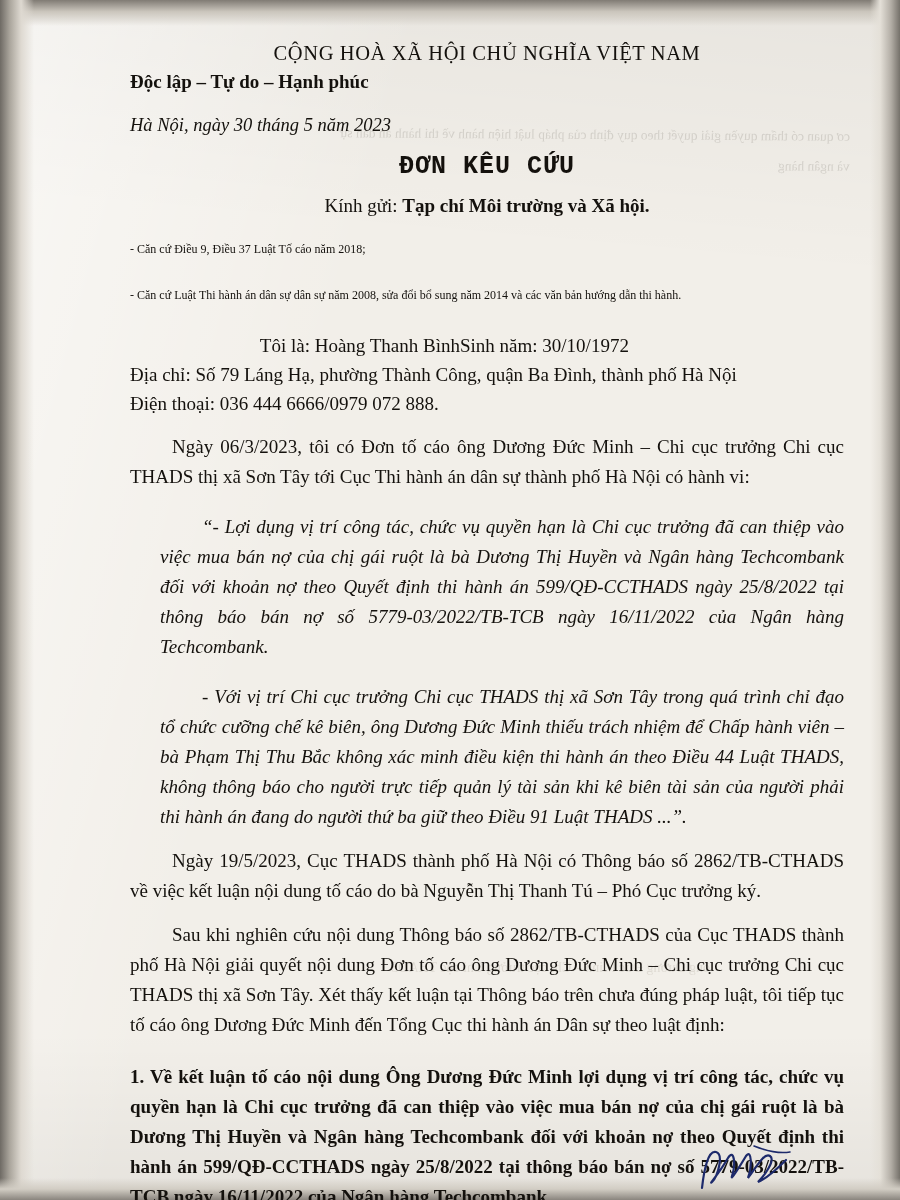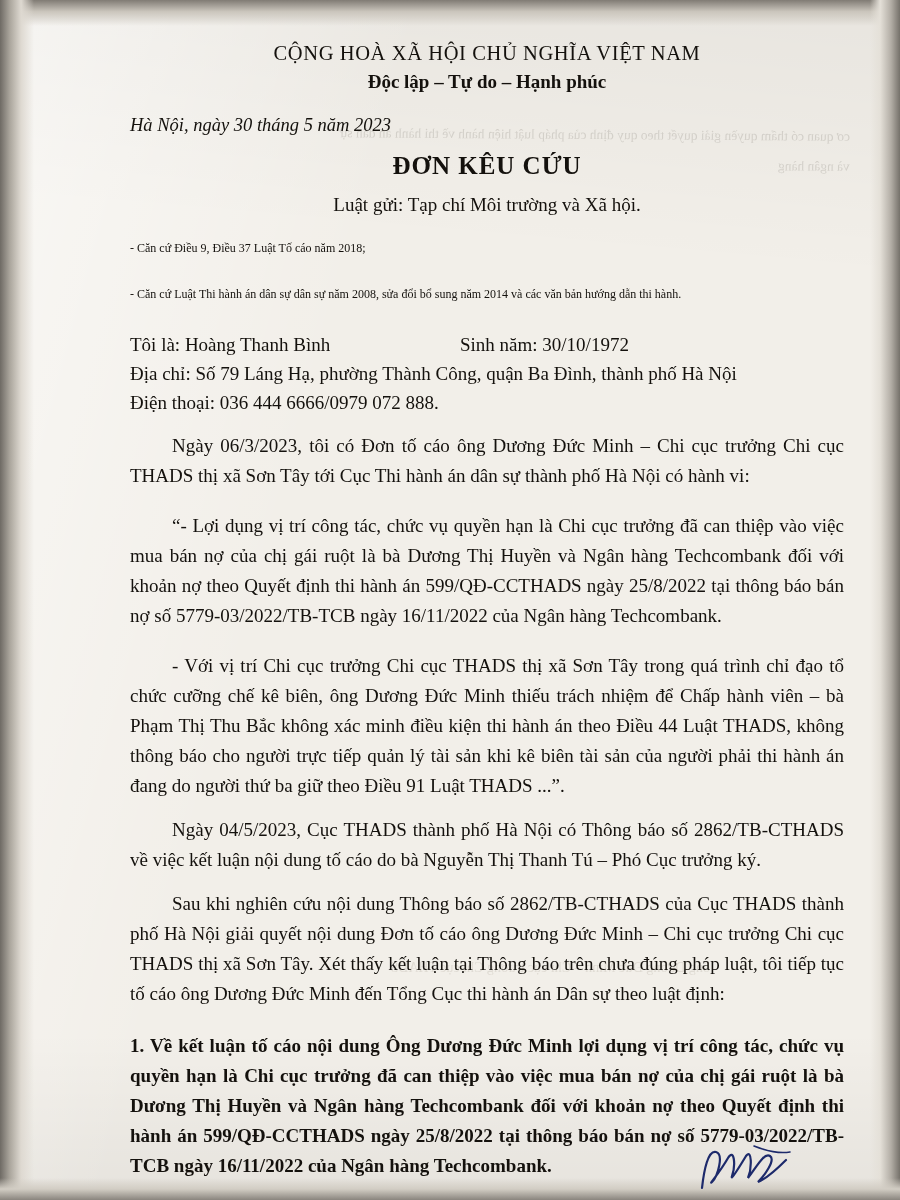--- a/index.html
+++ b/index.html
@@ -89,78 +89,81 @@
   }
 
   .nat-title {
     text-align: center;
     font-weight: normal;
     font-size: 20.5px;
     letter-spacing: 0.6px;
     margin: 8px 0 0 0;
   }
   .nat-sub {
-    text-align: center;
+    text-align: left;
     font-weight: bold;
     font-size: 19px;
     margin: 6px 0 0 0;
   }
   .place-date {
     text-align: left;
     font-style: italic;
     font-size: 18.5px;
     margin: 22px 34px 0 0;
   }
   .doc-title {
     text-align: center;
     font-weight: bold;
     font-size: 25px;
     letter-spacing: 1px;
     margin: 16px 0 0 0;
+    font-family: Liberation Mono, monospace;
   }
   .recipient {
     text-align: center;
     font-size: 19px;
     margin: 14px 0 0 0;
   }
-  .recipient b { font-weight: normal; }
+  .recipient b { font-weight: bold; }
 
   .legal-line {
     font-size: 12px;
     margin: 18px 0 0 0;
     line-height: 28px;
   }
   .legal-line.second { }
 
   .block {
     font-size: 19px;
     line-height: 29px;
     margin: 22px 0 0 0;
   }
   .row-name {
     display: flex;
     align-items: baseline;
   }
-  .row-name .who { min-width: 330px; }
+  .row-name .who { min-width: 330px; text-align: right; }
 
   .lead {
     font-weight: bold;
     font-size: 19px;
     margin: 22px 0 0 0;
     text-indent: 42px;
   }
   .para {
     font-size: 19px;
     line-height: 30px;
     margin: 14px 0 0 0;
     text-indent: 42px;
     text-align: justify;
   }
   .para.italic {
+    font-style: italic;
     margin-top: 20px;
+    margin-left: 30px;
   }
   .para.bold {
     font-weight: bold;
     text-indent: 0;
     margin-top: 22px;
   }
   .sig {
     position: absolute;
     right: 96px;
     bottom: 6px;
@@ -186,41 +189,41 @@
   <div class="content">
 
     <div class="nat-title">CỘNG HOÀ XÃ HỘI CHỦ NGHĨA VIỆT NAM</div>
     <div class="nat-sub">Độc lập – Tự do – Hạnh phúc</div>
 
     <div class="place-date">Hà Nội, ngày 30 tháng 5 năm 2023</div>
 
     <div class="doc-title">ĐƠN KÊU CỨU</div>
 
     <div class="recipient">
-      <span>Luật gửi:</span>
+      <span>Kính gửi:</span>
       <b>Tạp chí Môi trường và Xã hội.</b>
     </div>
 
     <div class="legal-line">- Căn cứ Điều 9, Điều 37 Luật Tố cáo năm 2018;</div>
     <div class="legal-line second">- Căn cứ Luật Thi hành án dân sự dân sự năm 2008, sửa đổi bổ sung năm 2014 và các văn bản hướng dẫn thi hành.</div>
 
     <div class="block">
       <div class="row-name">
         <span class="who">Tôi là: Hoàng Thanh Bình</span>
         <span>Sinh năm: 30/10/1972</span>
       </div>
       <div>Địa chỉ: Số 79 Láng Hạ, phường Thành Công, quận Ba Đình, thành phố Hà Nội</div>
       <div>Điện thoại: 036 444 6666/0979 072 888.</div>
     </div>
 
 
     <div class="para">Ngày 06/3/2023, tôi có Đơn tố cáo ông Dương Đức Minh – Chi cục trưởng Chi cục THADS thị xã Sơn Tây tới Cục Thi hành án dân sự thành phố Hà Nội có hành vi:</div>
     <div class="para italic">“- Lợi dụng vị trí công tác, chức vụ quyền hạn là Chi cục trưởng đã can thiệp vào việc mua bán nợ của chị gái ruột là bà Dương Thị Huyền và Ngân hàng Techcombank đối với khoản nợ theo Quyết định thi hành án 599/QĐ-CCTHADS ngày 25/8/2022 tại thông báo bán nợ số 5779-03/2022/TB-TCB ngày 16/11/2022 của Ngân hàng Techcombank.</div>
     <div class="para italic">- Với vị trí Chi cục trưởng Chi cục THADS thị xã Sơn Tây trong quá trình chỉ đạo tổ chức cưỡng chế kê biên, ông Dương Đức Minh thiếu trách nhiệm để Chấp hành viên – bà Phạm Thị Thu Bắc không xác minh điều kiện thi hành án theo Điều 44 Luật THADS, không thông báo cho người trực tiếp quản lý tài sản khi kê biên tài sản của người phải thi hành án đang do người thứ ba giữ theo Điều 91 Luật THADS ...”.</div>
-    <div class="para">Ngày 04/5/2023, Cục THADS thành phố Hà Nội có Thông báo số 2862/TB-CTHADS về việc kết luận nội dung tố cáo do bà Nguyễn Thị Thanh Tú – Phó Cục trưởng ký.</div>
+    <div class="para">Ngày 19/5/2023, Cục THADS thành phố Hà Nội có Thông báo số 2862/TB-CTHADS về việc kết luận nội dung tố cáo do bà Nguyễn Thị Thanh Tú – Phó Cục trưởng ký.</div>
     <div class="para">Sau khi nghiên cứu nội dung Thông báo số 2862/TB-CTHADS của Cục THADS thành phố Hà Nội giải quyết nội dung Đơn tố cáo ông Dương Đức Minh – Chi cục trưởng Chi cục THADS thị xã Sơn Tây. Xét thấy kết luận tại Thông báo trên chưa đúng pháp luật, tôi tiếp tục tố cáo ông Dương Đức Minh đến Tổng Cục thi hành án Dân sự theo luật định:</div>
     <div class="para bold">1. Về kết luận tố cáo nội dung Ông Dương Đức Minh lợi dụng vị trí công tác, chức vụ quyền hạn là Chi cục trưởng đã can thiệp vào việc mua bán nợ của chị gái ruột là bà Dương Thị Huyền và Ngân hàng Techcombank đối với khoản nợ theo Quyết định thi hành án 599/QĐ-CCTHADS ngày 25/8/2022 tại thông báo bán nợ số 5779-03/2022/TB-TCB ngày 16/11/2022 của Ngân hàng Techcombank.</div>
 
   </div>
 
   <div class="sig">
     <svg width="110" height="52" viewBox="0 0 110 52" fill="none" xmlns="http://www.w3.org/2000/svg">
       <path d="M8 46 C10 28, 14 8, 22 10 C30 12, 24 34, 18 40 C14 44, 26 30, 34 16 C40 6, 42 22, 38 34 C36 40, 46 24, 52 14 C58 6, 58 26, 54 36 C62 26, 70 10, 76 14 C82 18, 70 34, 64 40 C74 36, 86 24, 92 18" stroke="#1d2a6b" stroke-width="2.2" stroke-linecap="round" fill="none"></path>
       <path d="M60 4 C70 8, 84 12, 96 10" stroke="#1d2a6b" stroke-width="1.6" stroke-linecap="round" fill="none"></path>
     </svg>

